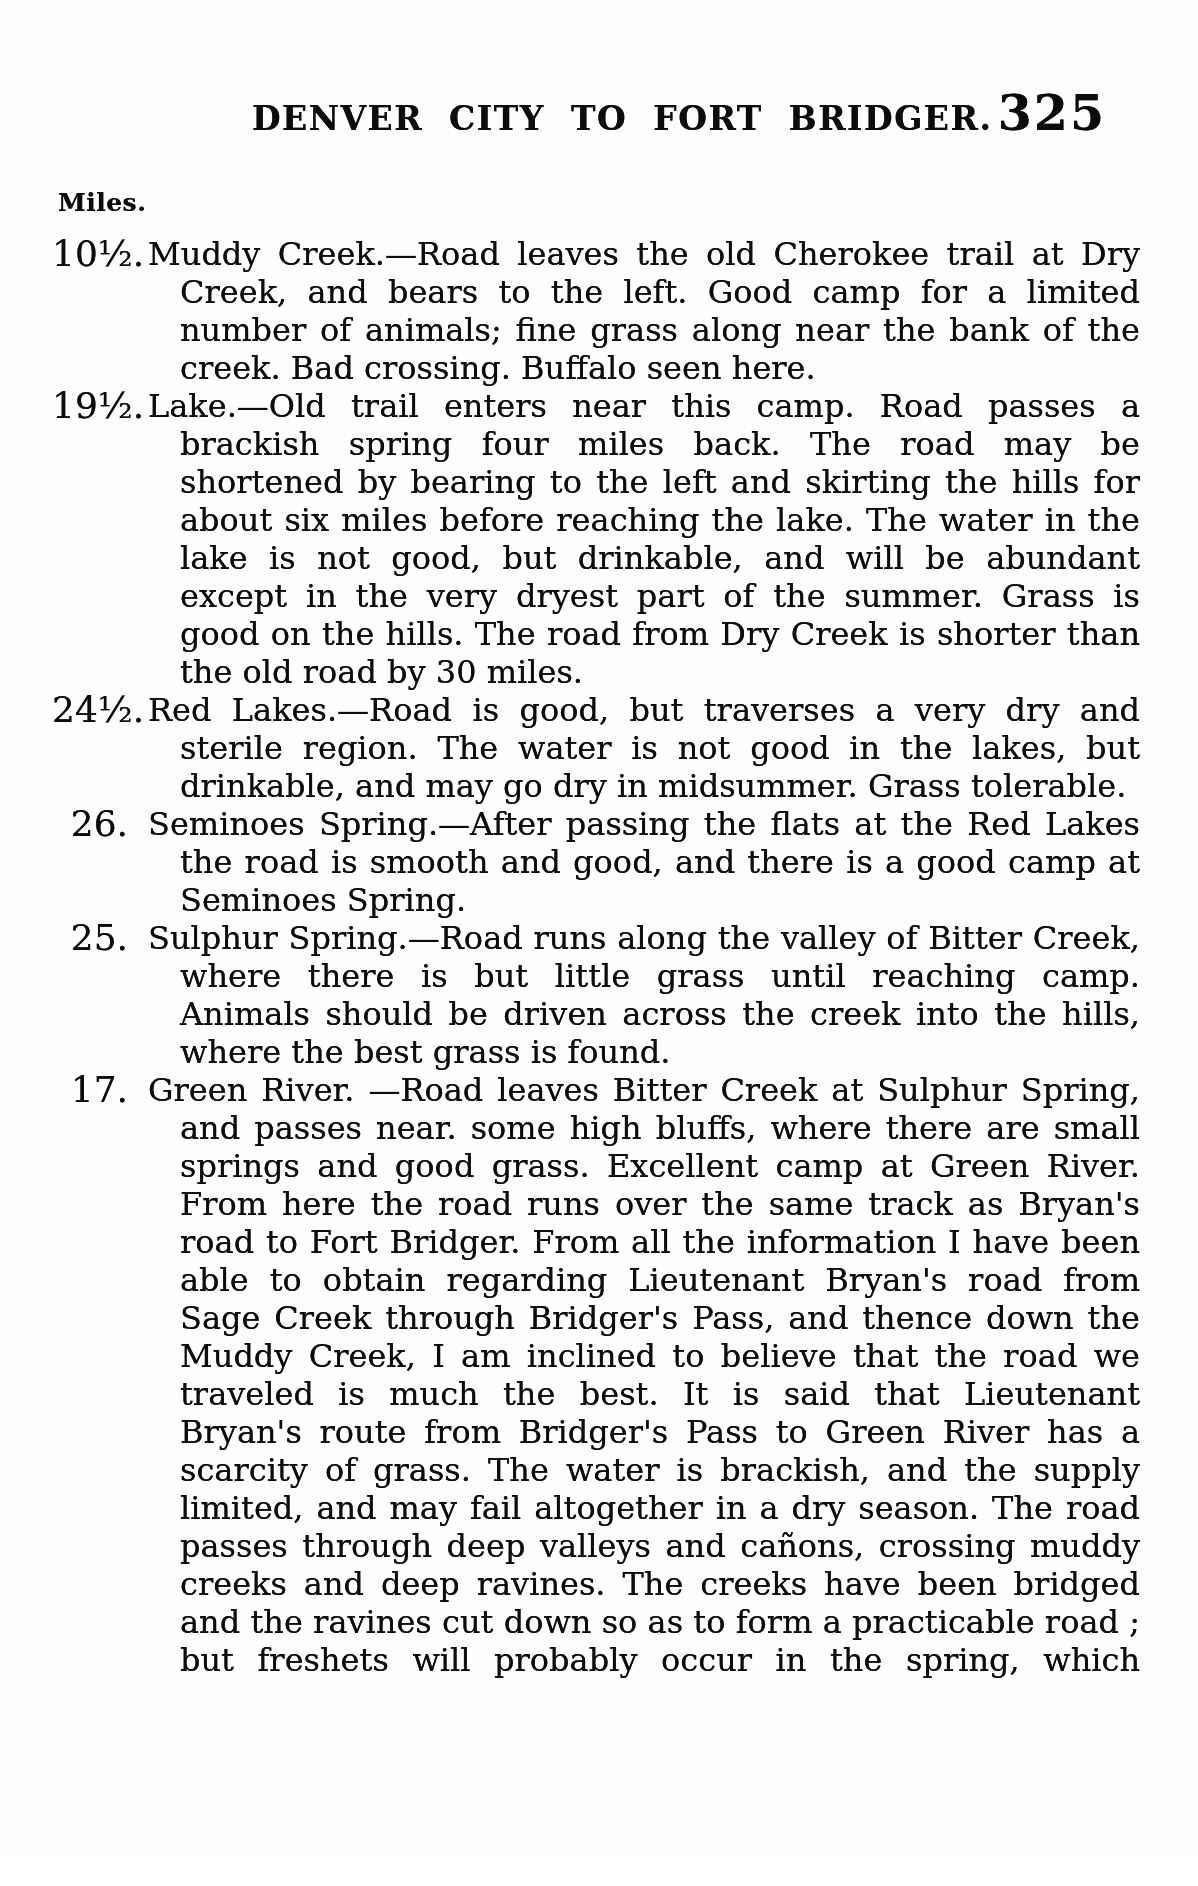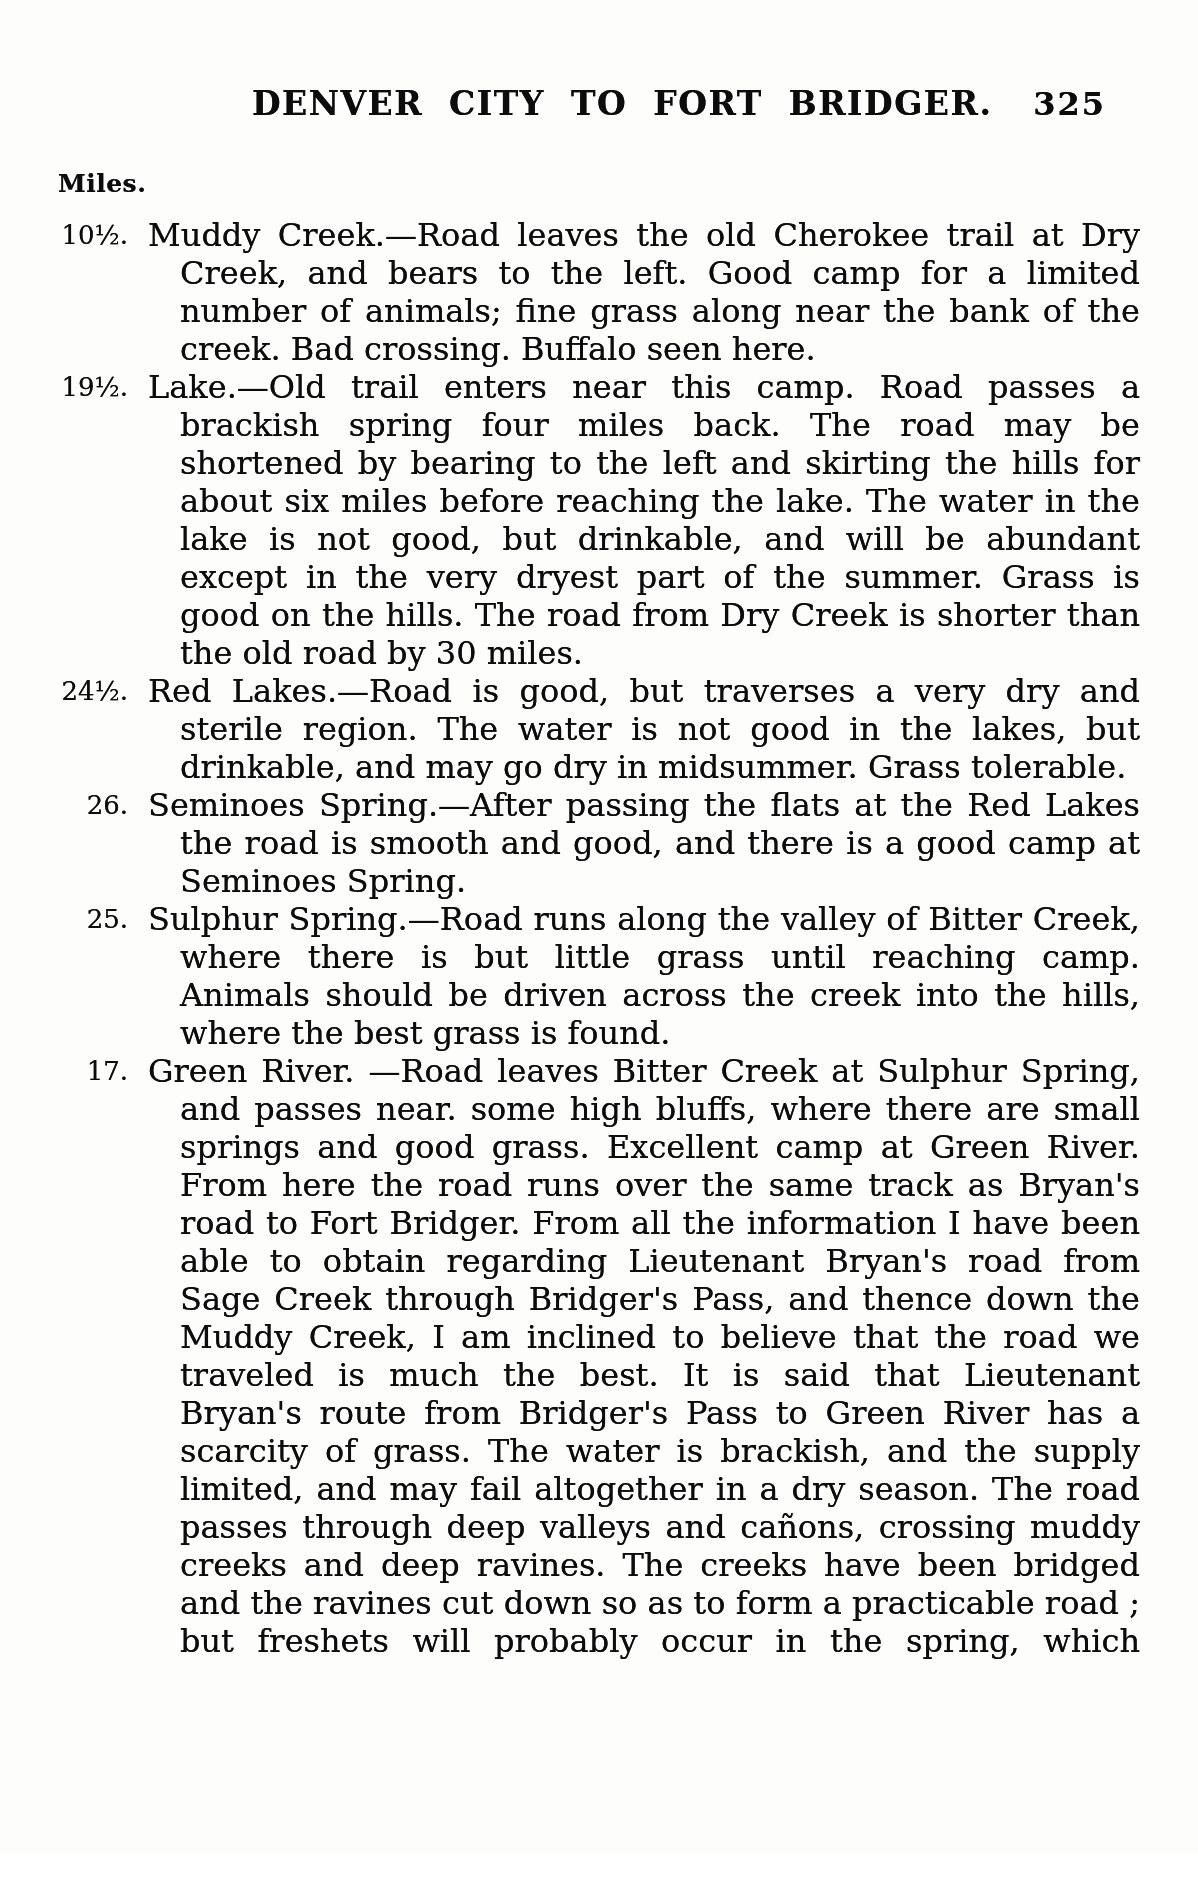--- a/index.html
+++ b/index.html
@@ -23,21 +23,21 @@
   }
   .header-title {
     font-size: 33px;
     font-weight: bold;
     letter-spacing: 1.5px;
     word-spacing: 13px;
     white-space: nowrap;
   }
   .page-number {
     margin-left: auto;
-    font-size: 32px;
+    font-size: 49px;
     font-weight: bold;
     letter-spacing: 2px;
   }
 
   .miles-label {
     margin: 46px 0 16px 58px;
     font-size: 25px;
     font-weight: bold;
     letter-spacing: 0.5px;
   }
@@ -46,21 +46,21 @@
     padding: 2px 58px 0 52px;
   }
   .entry {
     display: flex;
     align-items: flex-start;
   }
   .entry-num {
     flex: none;
     width: 76px;
     text-align: right;
-    font-size: 26px;
+    font-size: 36px;
     line-height: 38px;
     white-space: nowrap;
   }
   .entry-text {
     flex: 1;
     margin-left: 20px;
     font-size: 32px;
     line-height: 38px;
     text-align: justify;
     padding-left: 32px;   

